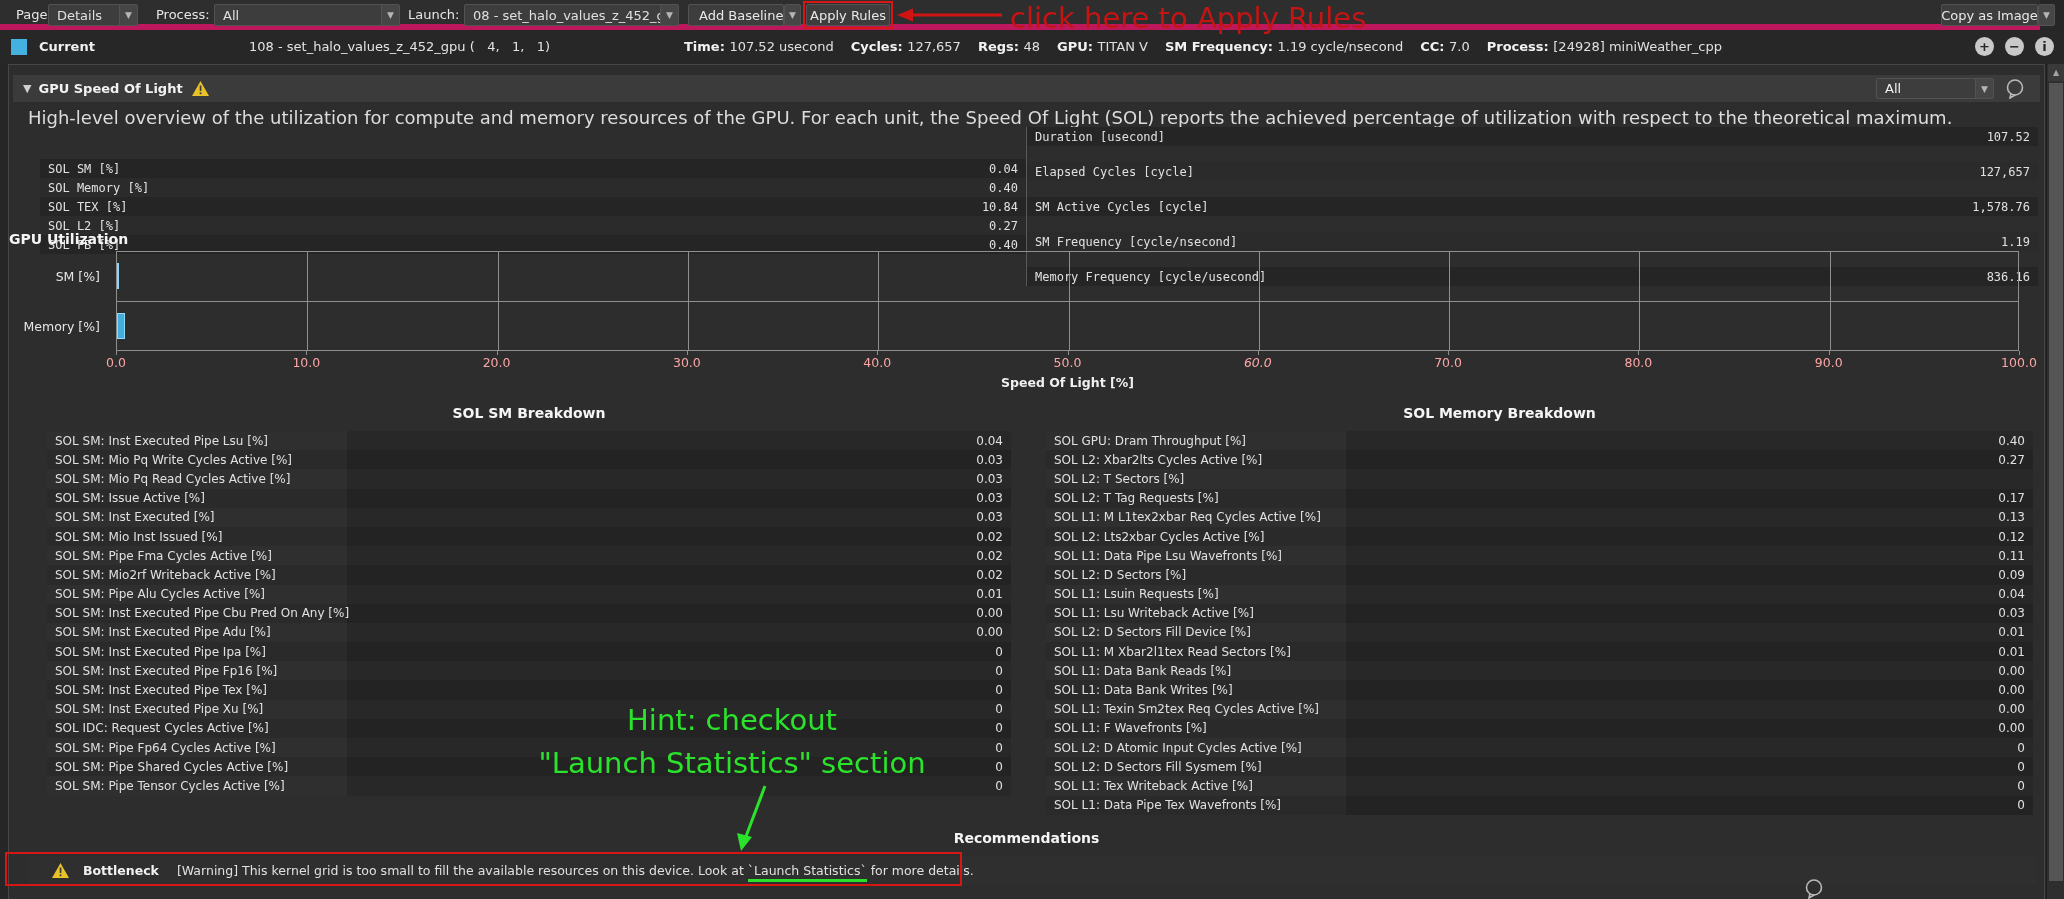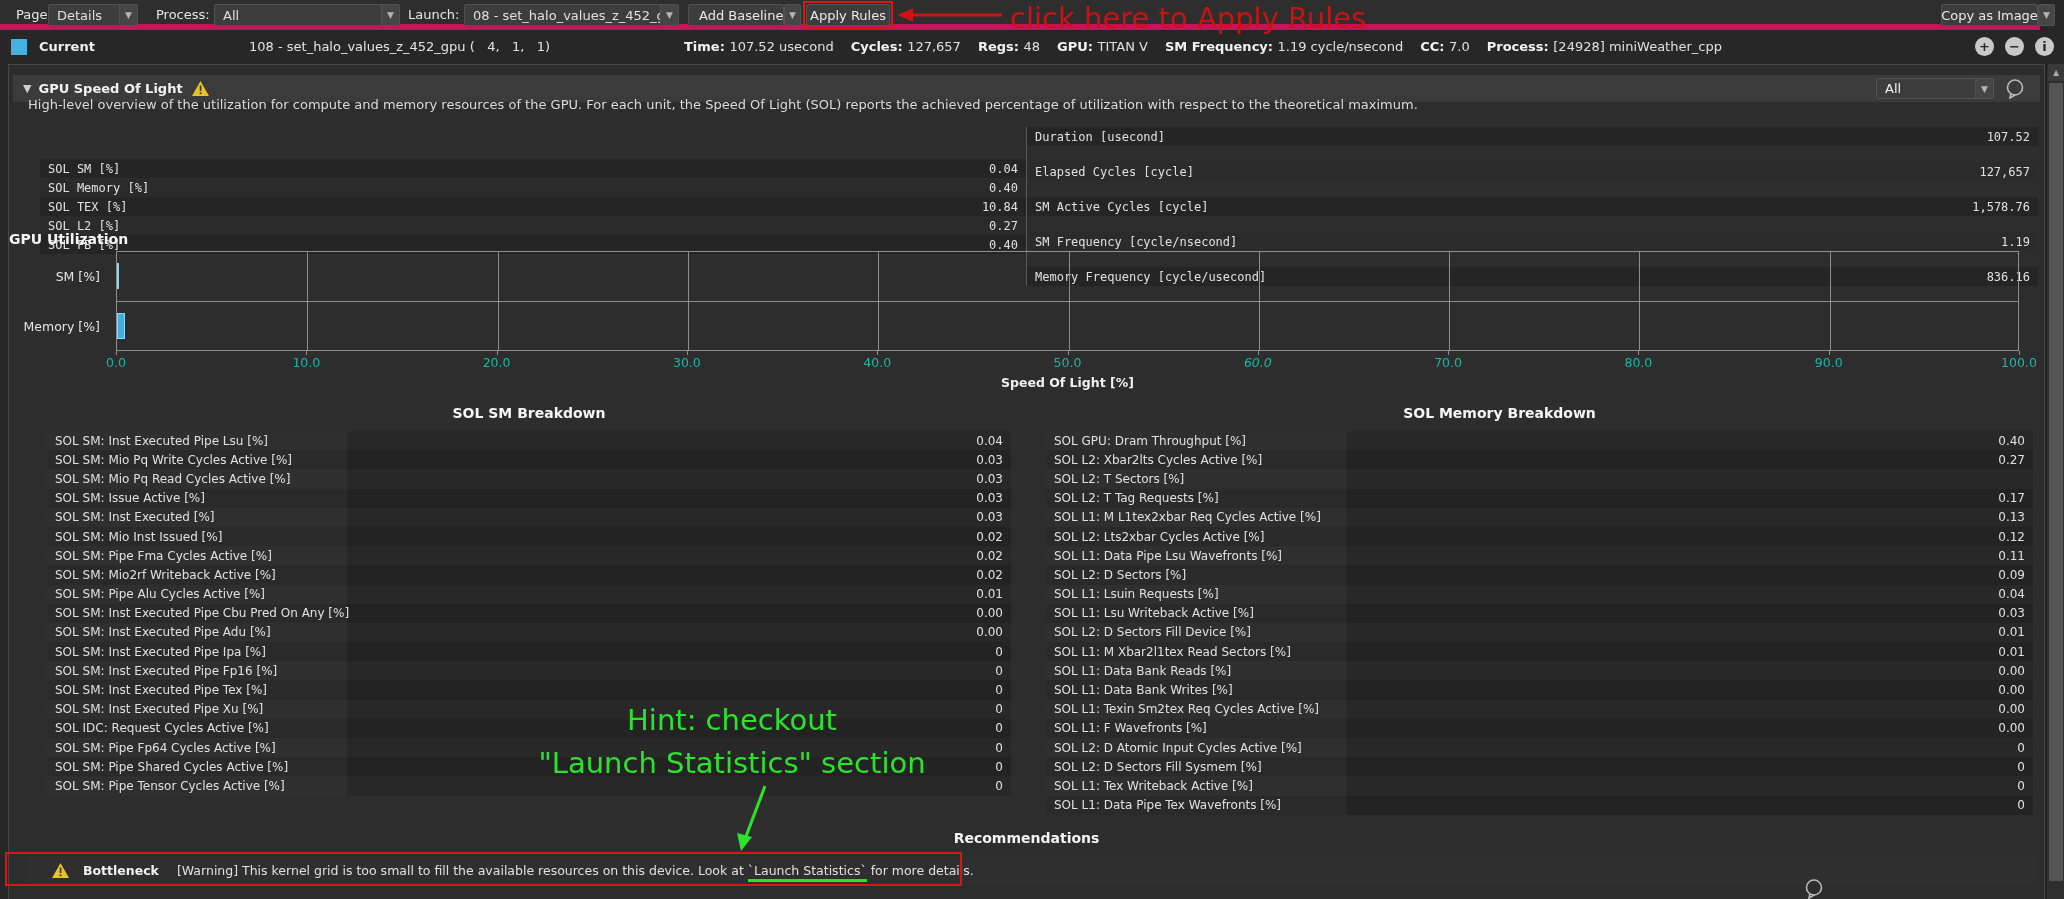--- a/index.html
+++ b/index.html
@@ -36,21 +36,21 @@
     text-align:center; }
   
   .report { position:absolute; left:8px; top:64px; width:2037px; height:835px;
     background:#2d2d2d; border:1px solid #474747; border-bottom:none; }
   .sec-header { position:absolute; left:4px; top:10px; width:2027px; height:27px; background:#3b3b3b;
     display:flex; align-items:center; font-weight:bold; color:#f2f2f2; }
   .caret { margin-left:10px; margin-right:7px; color:#cfcfcf; font-size:11px; }
   .sec-dd { position:absolute; right:46px; top:3px; width:118px; height:21px; background:#3d3d3d;
     border:1px solid #525252; border-radius:2px; display:flex; align-items:center; font-weight:normal; }
   .comment-icon { position:absolute; right:14px; top:3px; width:22px; height:21px; }
-  .description { position:absolute; left:19px; top:32px; font-size:13px; color:#dcdcdc; }
+  .description { position:absolute; left:19px; top:42px; font-size:18px; color:#dcdcdc; }
   
   .sol-stats { position:absolute; left:31px; top:62px; width:1998px; display:flex;
     font-family:"DejaVu Sans Mono","Liberation Mono",monospace; font-size:12px; }
   .sol-col { display:flex; flex-direction:column; }
   .sol-col.left { width:986px;justify-content:center; }
   .sol-col.right { flex:1;gap:16px; }
   .sol-divider { width:1px; background:#5a5a5a; }
   .srow { height:19px; display:flex; align-items:center; }
   .srow:nth-child(odd) { background:#252525; }
   .srow:nth-child(even) { background:#2b2b2b; }
@@ -60,21 +60,21 @@
   .chart-title { position:absolute; left:0; top:166px; width:100%; text-align:left;
     font-size:14px; font-weight:bold; color:#f5f5f5; }
   .ylabels { position:absolute; left:0; top:186px; width:99px; }
   .ylabel { height:50px; display:flex; align-items:center; justify-content:flex-end;
     padding-right:8px; font-size:12.5px; color:#e6e6e6; }
   .plot { position:absolute; left:107px; top:186px; width:1903px; height:100px;
     border:1px solid #8f8f8f; }
   .gridline { position:absolute; top:0; bottom:0; width:1px; background:#8f8f8f; }
   .rowline { position:absolute; left:0; right:0; top:49px; height:1px; background:#8f8f8f; }
   .bar { position:absolute; left:0; height:26px; background:#41aede; border:1px solid #8fd8f8; }
-  .xtick { position:absolute; top:290px; transform:translateX(-50%); font-size:12.5px; color:#14b8a6; }
+  .xtick { position:absolute; top:290px; transform:translateX(-50%); font-size:12.5px; color:#fca5a5; }
   .tickmark { position:absolute; top:286px; width:1px; height:4px; background:#8f8f8f; }
   .xlabel { position:absolute; left:107px; top:310px; width:1903px; text-align:center;
     font-size:12.5px; font-weight:bold; color:#f0f0f0; }
   
   .bd-title { position:absolute; top:340px; text-align:center; font-size:14px; font-weight:bold; color:#f5f5f5; }
   .btable { position:absolute; top:366px; font-size:12px; }
   .brow { height:19.2px; display:flex; align-items:stretch; }
   .brow:nth-child(odd) { background:#282828; }
   .brow:nth-child(even) { background:#232323; }
   .brow .lbl { width:300px; flex-shrink:0; padding-left:8px; display:flex; align-items:center;

